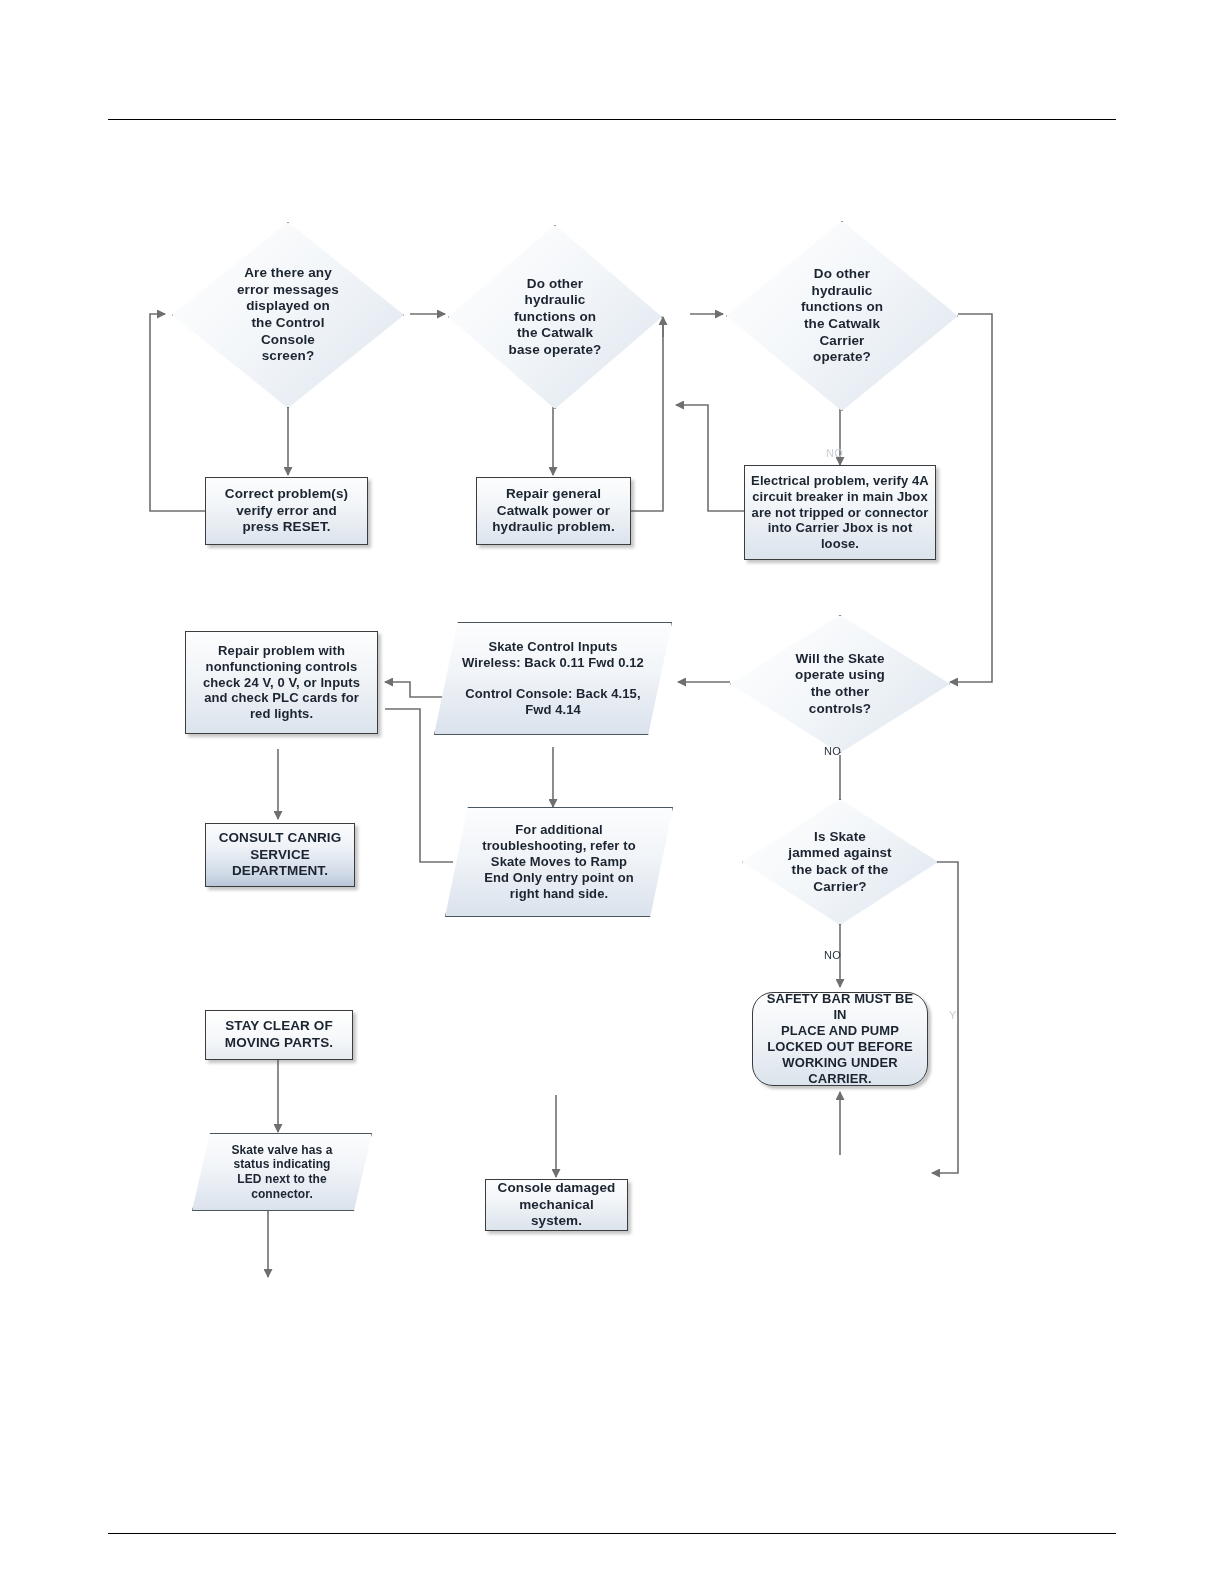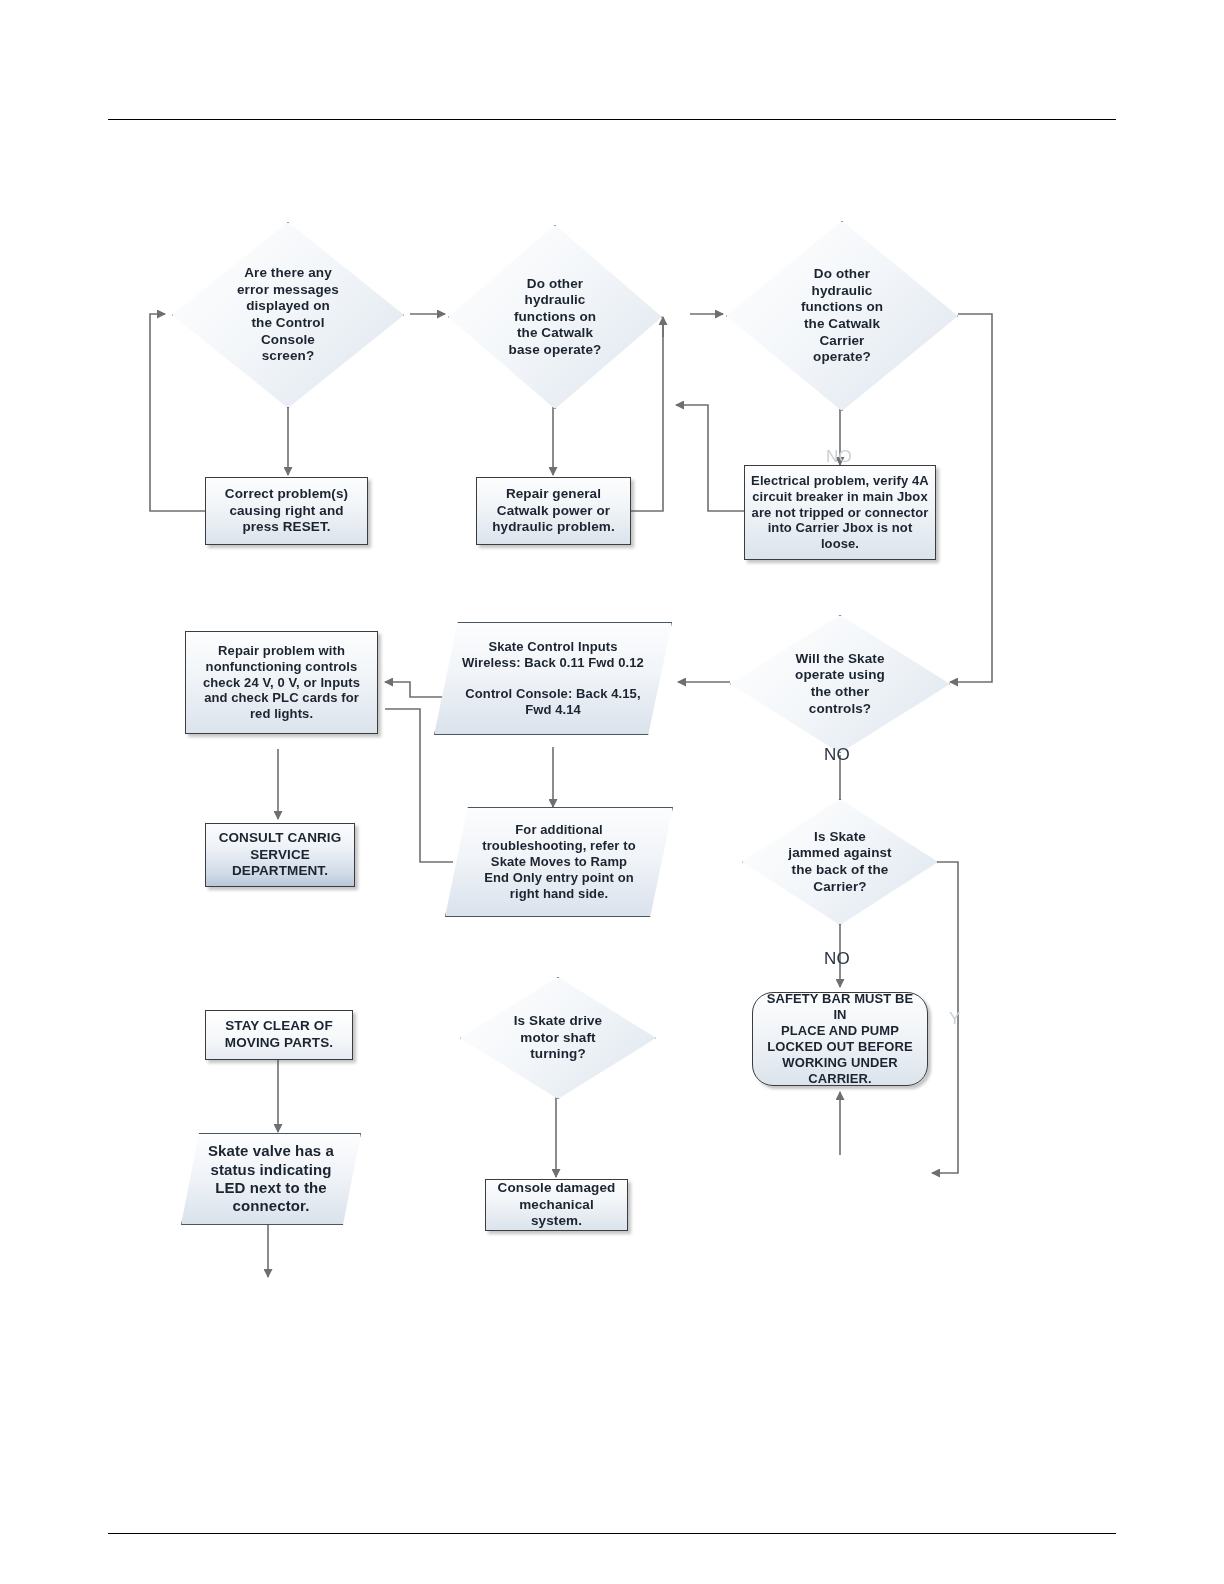--- a/index.html
+++ b/index.html
@@ -87,21 +87,21 @@
     border: 1px solid #4b5560;
     clip-path: polygon(10% 0%, 100% 0%, 90% 100%, 0% 100%);
     filter: drop-shadow(3px 3px 2px rgba(90,95,105,0.4));
   }
   .para .txt { position: relative; z-index: 2; padding: 0 22px; }
 
   
   .edge-label {
     position: absolute;
     font-family: "Liberation Sans", sans-serif;
-    font-size: 17px;
+    font-size: 11px;
     color: #2a3340;
     font-weight: normal;
     letter-spacing: 0.3px;
     white-space: nowrap;
   }
   .edge-label.faint { color: #c9cfd6; }
 </style>
 </head>
 <body>
 
@@ -190,21 +190,21 @@
 functions on
 the Catwalk
 Carrier
 operate?</div>
   </div>
 
   <div class="edge-label faint" style="left:826px; top:410px;">NO</div>
 
   <div class="node rect" style="left:205px; top:440px; width:163px; height:68px; font-size:13.5px;">
     <div class="txt">Correct problem(s)
-causing right and
+verify error and
 press RESET.</div>
   </div>
 
   <div class="node rect" style="left:476px; top:440px; width:155px; height:68px; font-size:13.5px;">
     <div class="txt">Repair general
 Catwalk power or
 hydraulic problem.</div>
   </div>
 
   <div class="node rect" style="left:744px; top:428px; width:192px; height:95px; font-size:13px;">
@@ -266,36 +266,30 @@
   </div>
 
   <div class="edge-label" style="left:824px; top:912px;">NO</div>
   <div class="edge-label faint" style="left:949px; top:972px;">Y</div>
 
   <div class="node rect plain" style="left:205px; top:973px; width:148px; height:50px; font-size:13.5px;">
     <div class="txt">STAY CLEAR OF
 MOVING PARTS.</div>
   </div>
 
-  <div class="node diamond" style="left:460px; top:940px; width:196px; height:122px; font-size:13.5px;">
-    <div class="dshape"></div>
-    <div class="txt">Is Skate drive
-motor shaft
-turning?</div>
-  </div>
 
   <div class="node rect" style="left:752px; top:955px; width:176px; height:94px; font-size:13px;border-radius:21px;">
     <div class="txt">SAFETY BAR MUST BE IN
 PLACE AND PUMP
 LOCKED OUT BEFORE
 WORKING UNDER
 CARRIER.</div>
   </div>
 
-  <div class="node para" style="left:181px; top:1096px; width:180px; height:92px; font-size:15px;">
+  <div class="node para" style="left:192px; top:1096px; width:180px; height:78px; font-size:12px;">
     <div class="pshape"></div>
     <div class="txt">Skate valve has a
 status indicating
 LED next to the
 connector.</div>
   </div>
 
   <div class="node rect" style="left:485px; top:1142px; width:143px; height:52px; font-size:13.5px;">
     <div class="txt">Console damaged
 mechanical system.</div>

